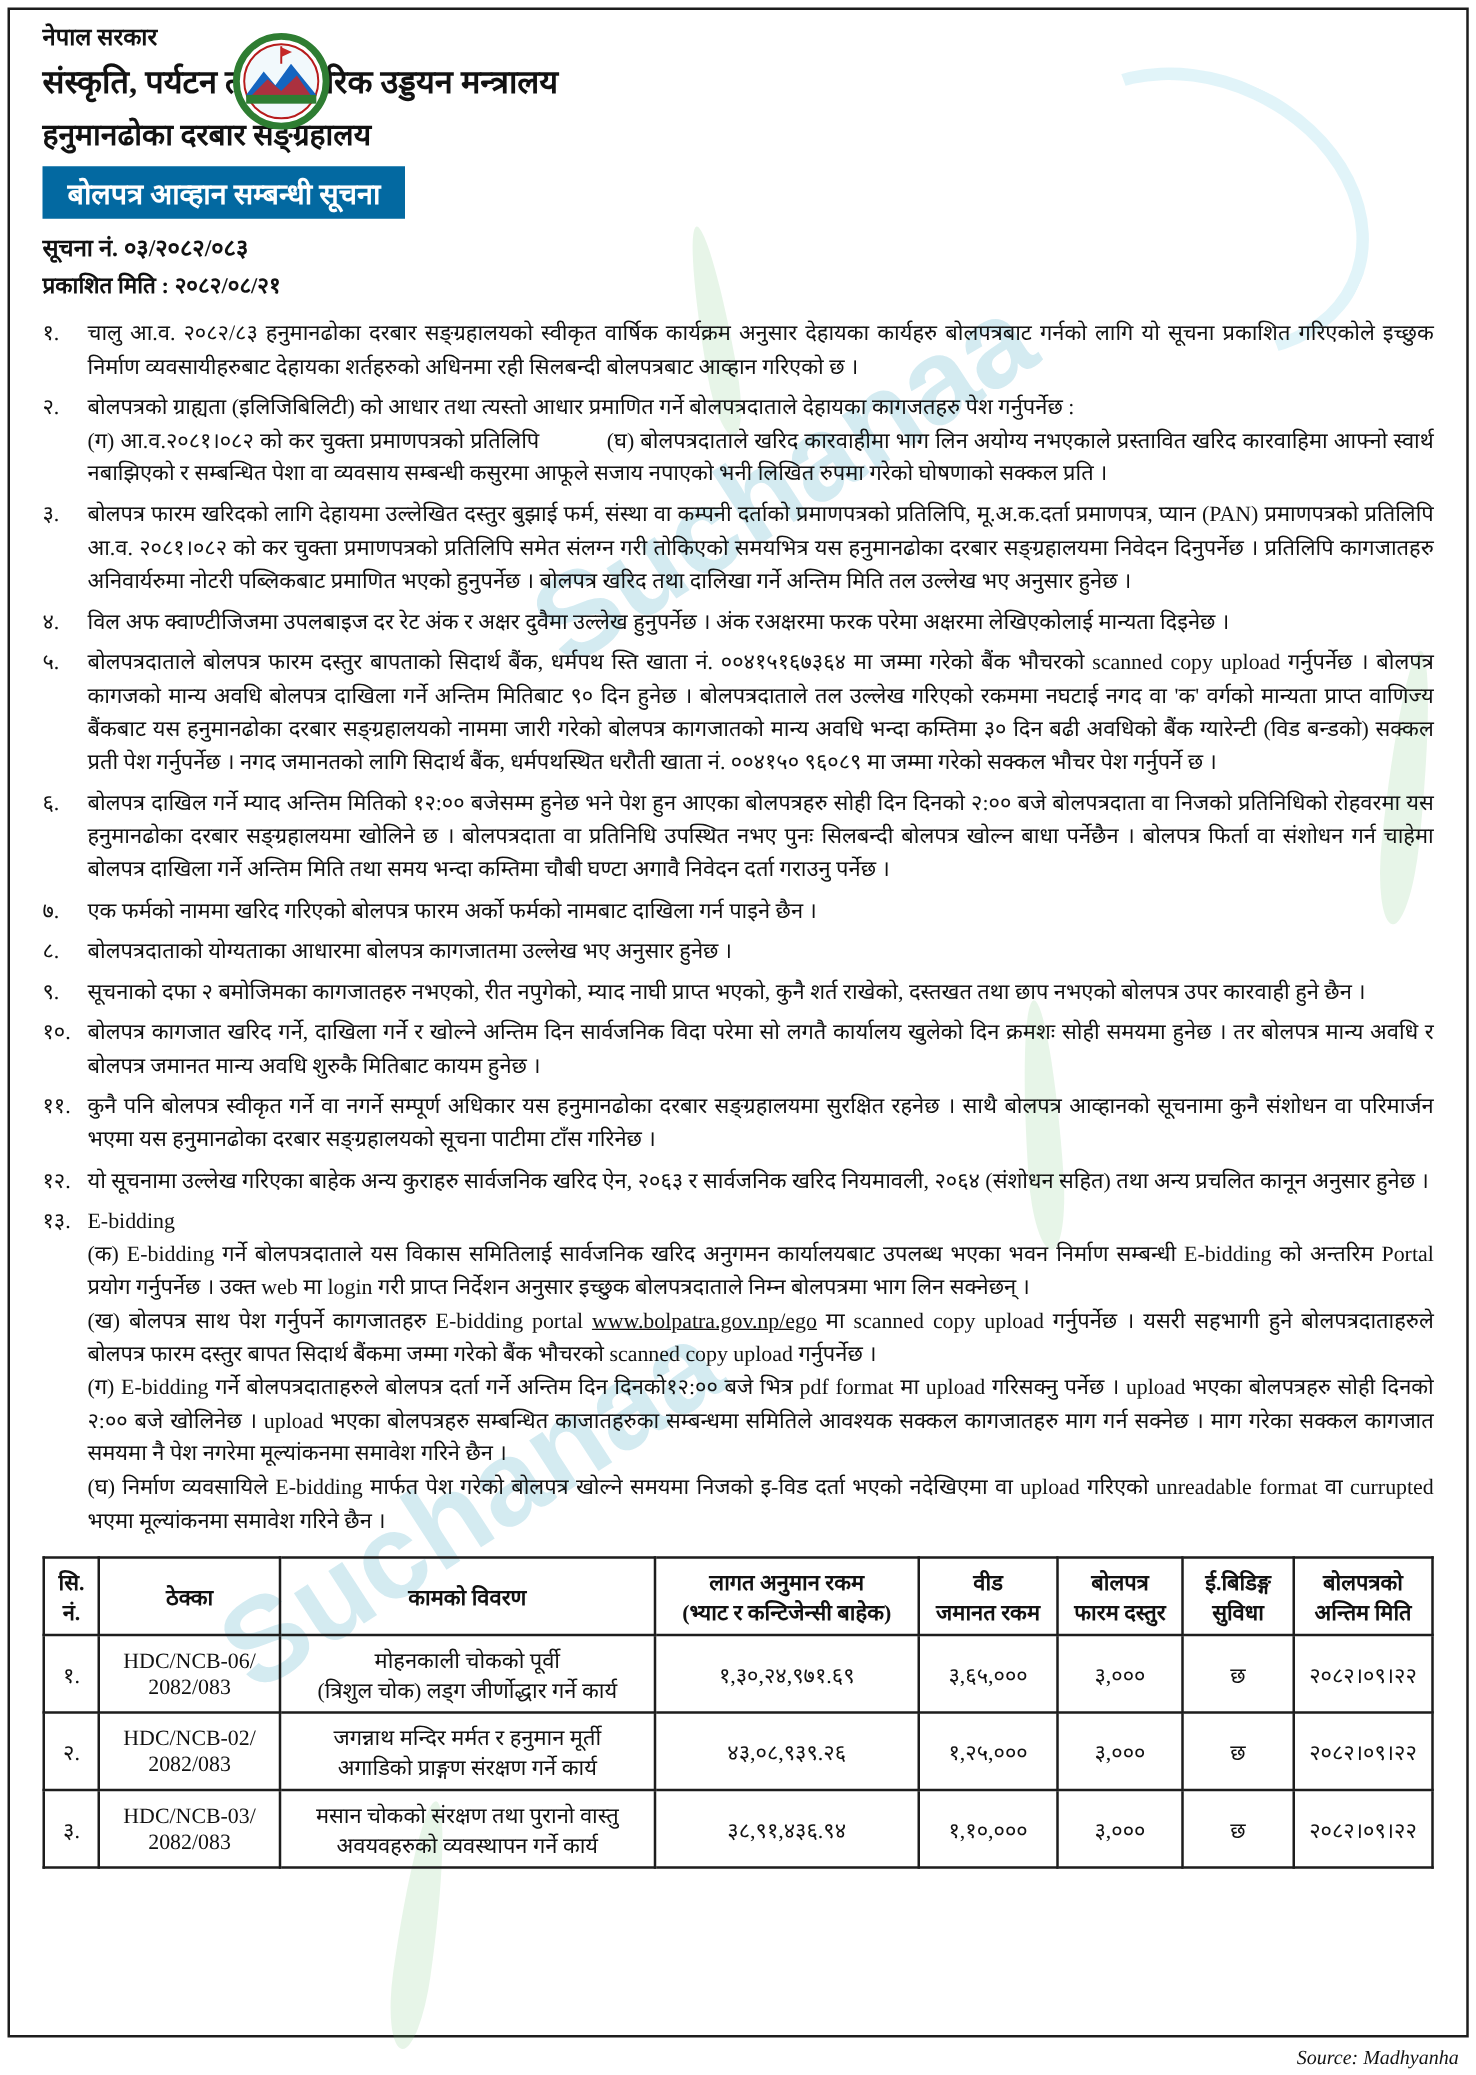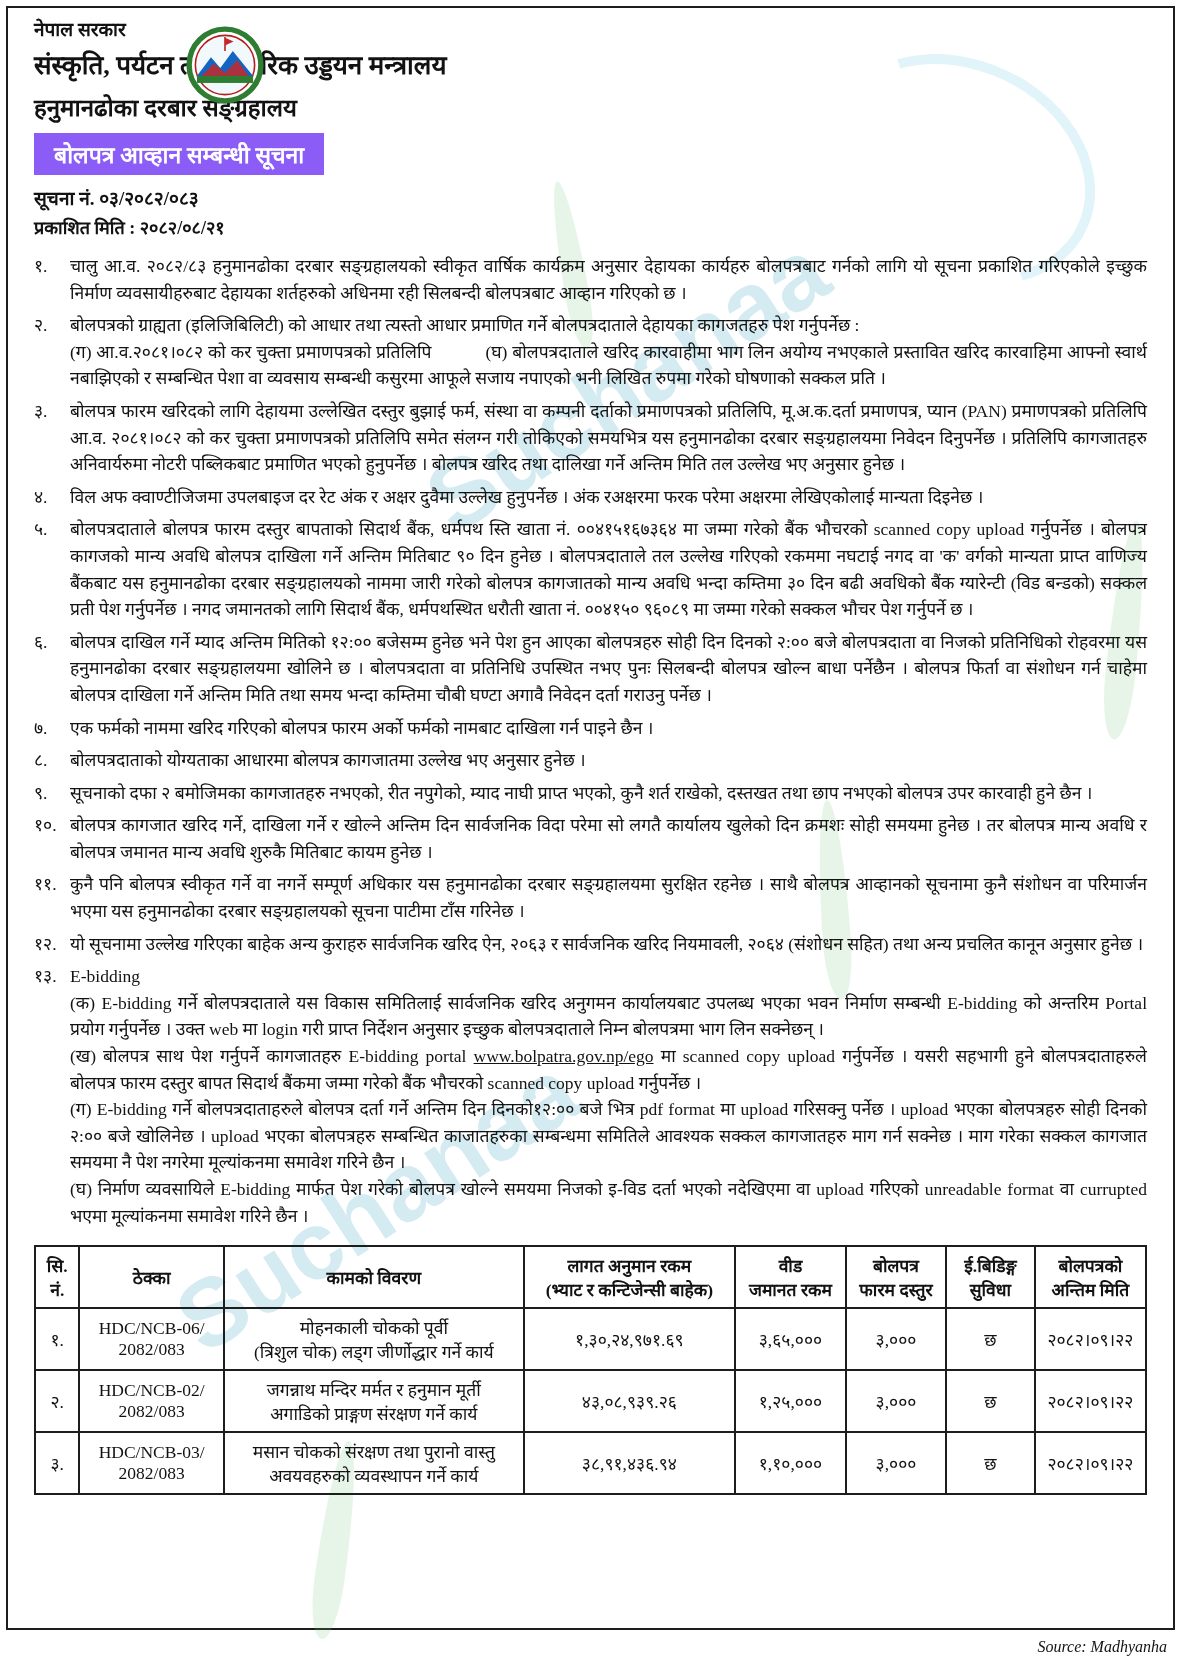--- a/index.html
+++ b/index.html
@@ -17,21 +17,21 @@
   .leaf { position:absolute; background:rgba(120,200,130,.18); border-radius:50% 50% 48% 52%/70% 70% 30% 30%; }
   .swoosh { position:absolute; border:10px solid rgba(120,205,225,.22); border-radius:50%; border-left-color:transparent; border-bottom-color:transparent; }
 
   
   .hdr { position:relative; text-align:left; }
   .emblem { position:absolute; left:152px; top:10px; }
   .gov { font-size:19px; font-weight:bold; }
   .ministry { font-size:26px; font-weight:bold; margin-top:4px; }
   .museum { font-size:24px; font-weight:bold; margin-top:8px; }
   .title-wrap { margin-top:10px; }
-  .title-box { display:inline-block; background:#8b5cf6; color:#fff; font-size:23px; font-weight:bold; padding:5px 20px; }
+  .title-box { display:inline-block; background:#0369a1; color:#fff; font-size:23px; font-weight:bold; padding:5px 20px; }
   .notice-no { font-size:19px; font-weight:bold; margin-top:10px; }
   .pub-date { font-size:18px; font-weight:bold; margin-top:4px; }
 
   
   .items { margin-top:14px; font-size:17.5px; line-height:1.52; }
   .item { display:flex; margin-top:6px; }
   .item .num { flex:0 0 36px; font-weight:normal; }
   .item .body { flex:1; text-align:justify; }
   .item .body p { margin:0; }
   .subline { margin-top:2px; }

